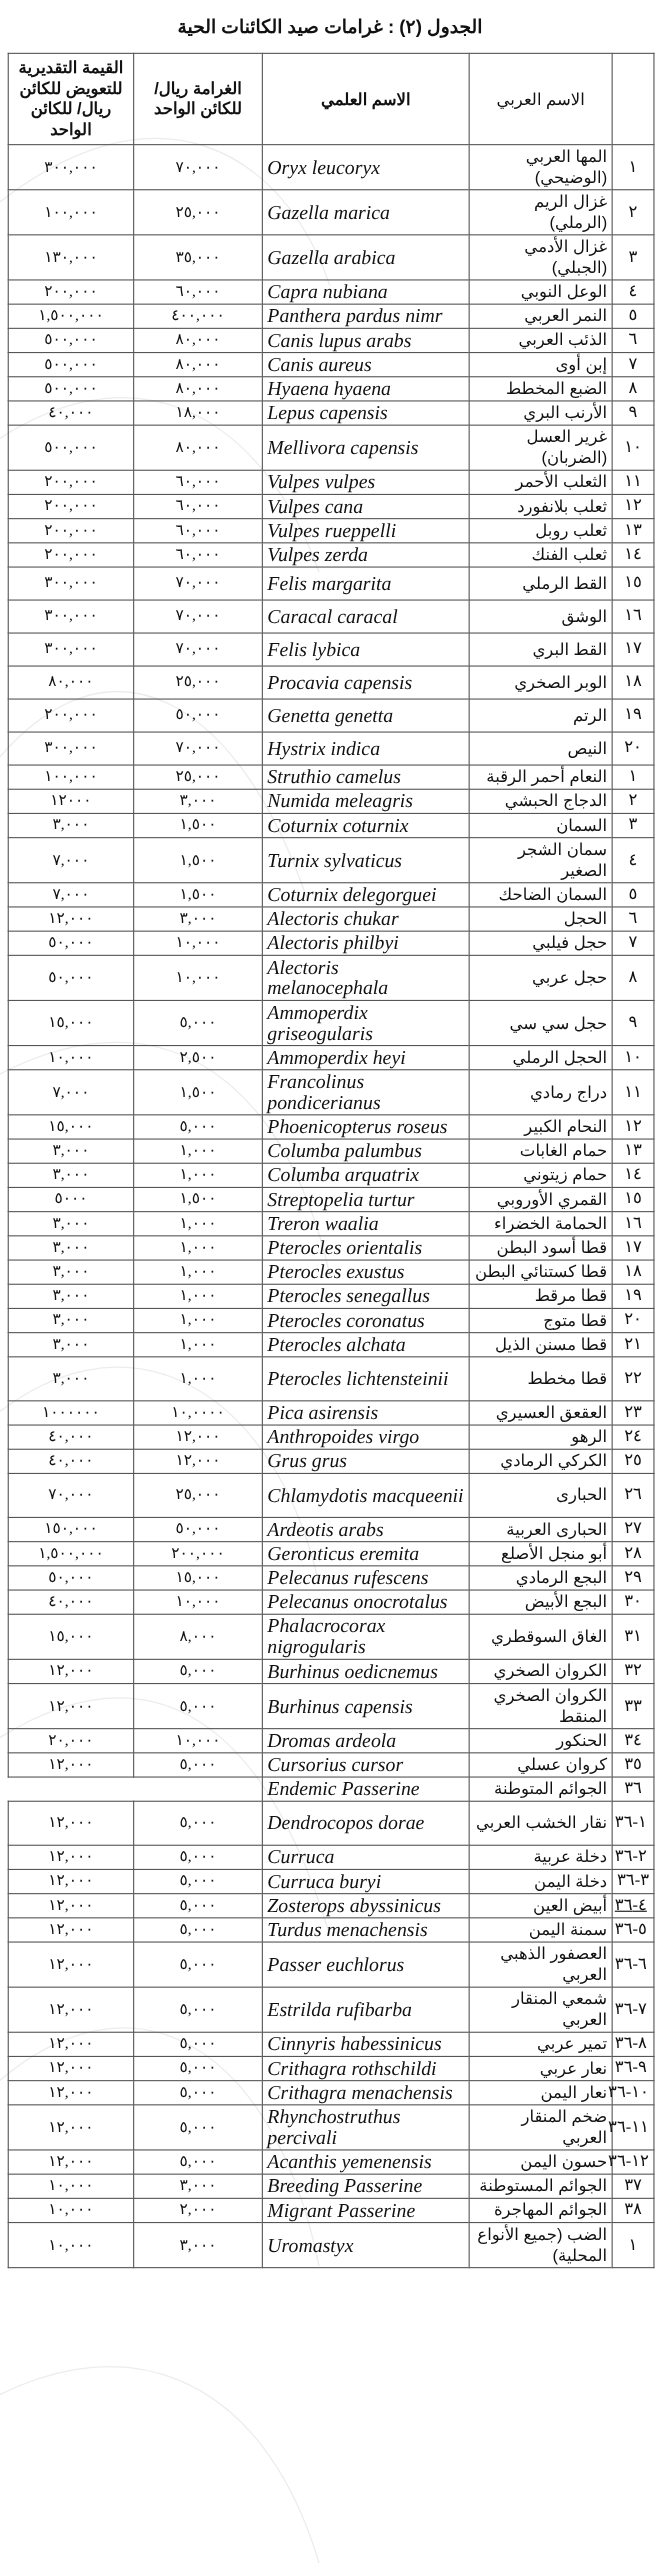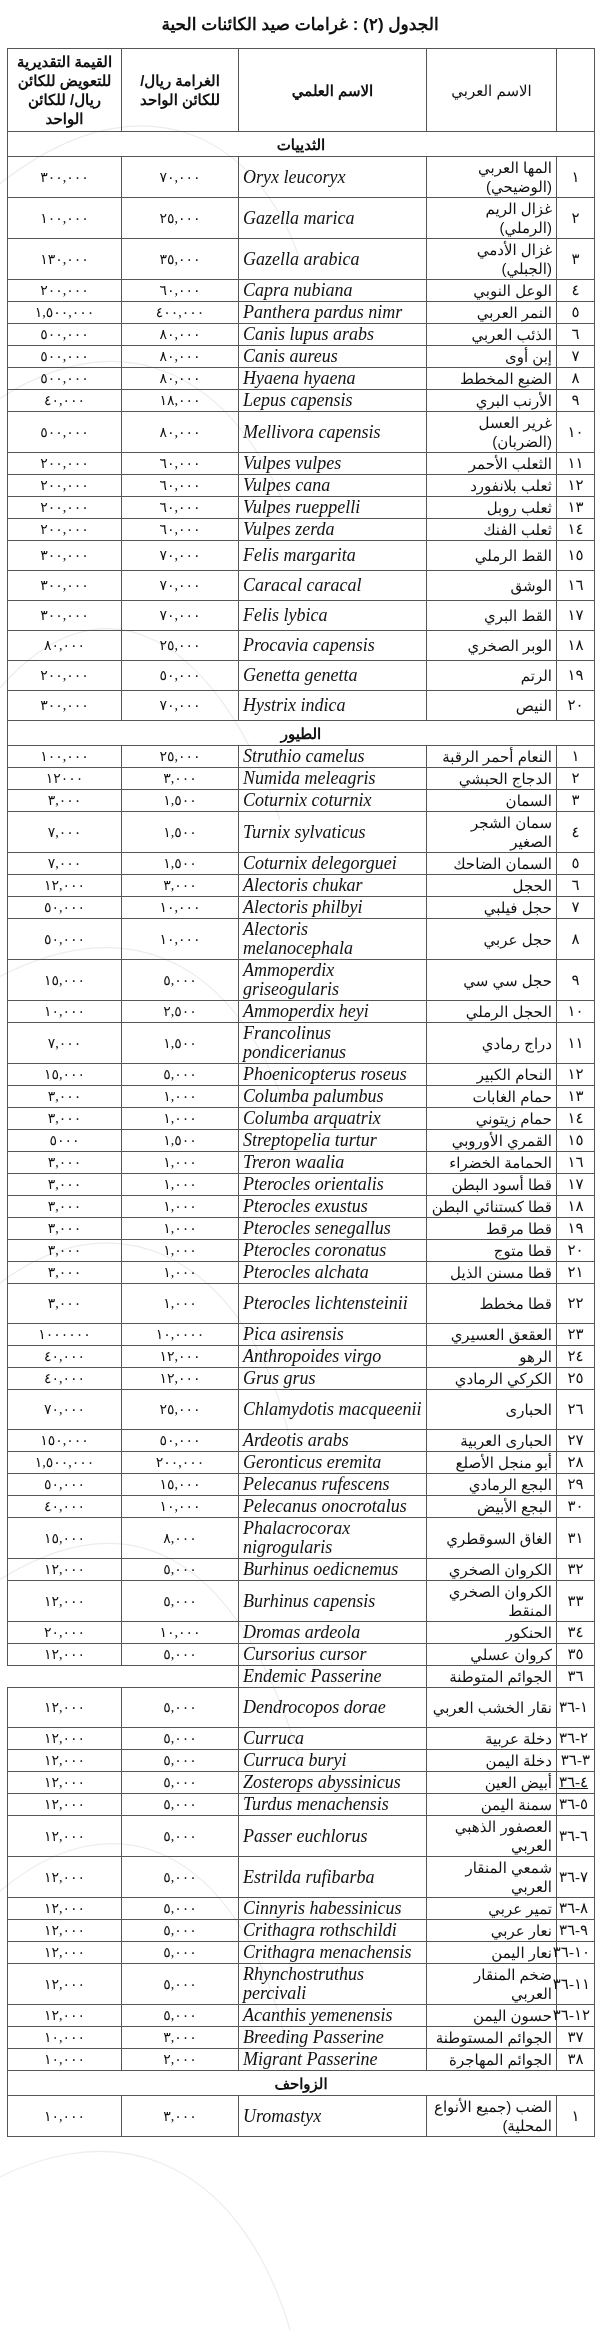--- a/index.html
+++ b/index.html
@@ -81,23 +81,20 @@
   <thead>
     <tr>
       <th></th>
       <th class="h-ar">الاسم العربي</th>
       <th class="h-sci">الاسم العلمي</th>
       <th class="h-fine">الغرامة ريال/ للكائن الواحد</th>
       <th class="h-comp">القيمة التقديرية للتعويض للكائن ريال/ للكائن الواحد</th>
     </tr>
   </thead>
   <tbody id="tbody">
-      <tr>
-        <td colspan="5" class="section">الثدييات</td>
-      </tr>
       <tr class="tall" style="height: 40px;">
         <td class="num">١</td>
         <td class="ar">المها العربي (الوضيحي)</td>
         <td class="sci">Oryx leucoryx</td>
         <td class="fine">٧٠,٠٠٠</td>
         <td class="comp">٣٠٠,٠٠٠</td>
       </tr>
       <tr class="tall" style="height: 40px;">
         <td class="num">٢</td>
         <td class="ar">غزال الريم (الرملي)</td>
@@ -224,23 +221,20 @@
         <td class="fine">٥٠,٠٠٠</td>
         <td class="comp">٢٠٠,٠٠٠</td>
       </tr>
       <tr class="tall" style="height: 30px;">
         <td class="num">٢٠</td>
         <td class="ar">النيص</td>
         <td class="sci">Hystrix indica</td>
         <td class="fine">٧٠,٠٠٠</td>
         <td class="comp">٣٠٠,٠٠٠</td>
       </tr>
-      <tr>
-        <td colspan="5" class="section">الطيور</td>
-      </tr>
       <tr style="height: 21px;">
         <td class="num">١</td>
         <td class="ar">النعام أحمر الرقبة</td>
         <td class="sci">Struthio camelus</td>
         <td class="fine">٢٥,٠٠٠</td>
         <td class="comp">١٠٠,٠٠٠</td>
       </tr>
       <tr style="height: 21px;">
         <td class="num">٢</td>
         <td class="ar">الدجاج الحبشي</td>
@@ -577,23 +571,20 @@
         <td class="fine">٣,٠٠٠</td>
         <td class="comp">١٠,٠٠٠</td>
       </tr>
       <tr style="height: 21px;">
         <td class="num">٣٨</td>
         <td class="ar">الجوائم المهاجرة</td>
         <td class="sci">Migrant Passerine</td>
         <td class="fine">٢,٠٠٠</td>
         <td class="comp">١٠,٠٠٠</td>
       </tr>
-      <tr>
-        <td colspan="5" class="section">الزواحف</td>
-      </tr>
       <tr class="tall" style="height: 40px;">
         <td class="num">١</td>
         <td class="ar">الضب (جميع الأنواع المحلية)</td>
         <td class="sci">Uromastyx</td>
         <td class="fine">٣,٠٠٠</td>
         <td class="comp">١٠,٠٠٠</td>
       </tr>
     </tbody>
 </table>
 

